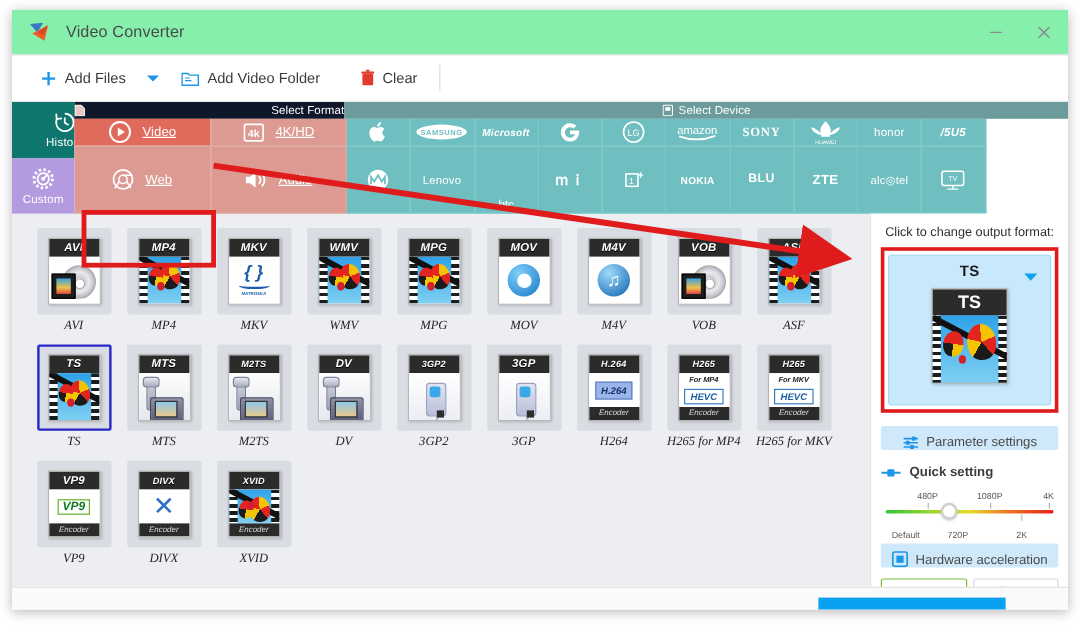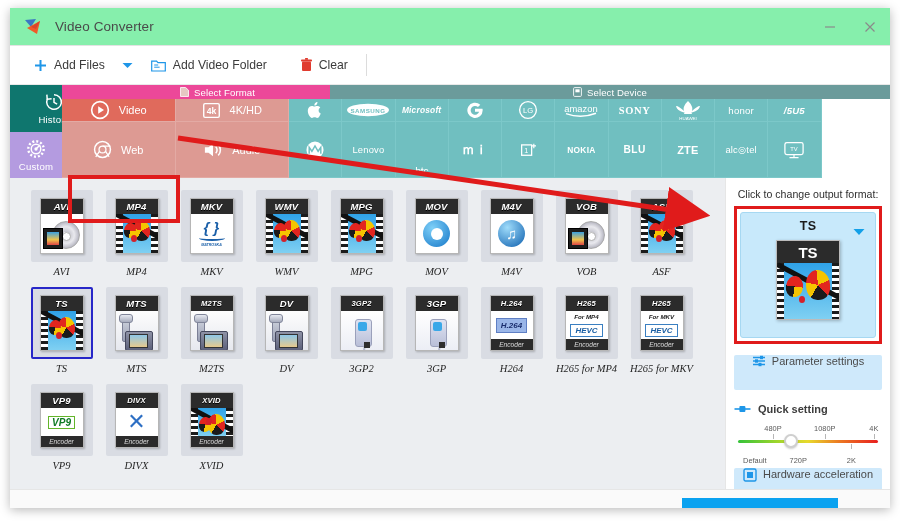--- a/index.html
+++ b/index.html
@@ -37,29 +37,29 @@
   .tb-gap{width:14px;}
   
   .catstrip{height:93px;display:flex;position:relative;}
   .cat-left{width:52px;display:flex;flex-direction:column;}
   .cat-side{flex:1;display:flex;flex-direction:column;align-items:center;justify-content:center;color:#fff;}
   .cat-side.history{background:#0f766e;padding-left:36px;}
   .cat-side.custom{background:#b49be0;}
   .cat-side .lbl{font-size:9.6px;margin-top:1px;letter-spacing:.2px;}
   .cat-main{flex:1;display:flex;flex-direction:column;}
   .cat-head{height:15px;display:flex;}
-  .cat-head .fmt{width:225px;background:#ec4899;display:flex;align-items:center;justify-content:center;padding-left:43px;}
+  .cat-head .fmt{width:225px;background:#0f172a;display:flex;align-items:center;justify-content:space-between;}
   .cat-head .dev{flex:1;background:#6b9b9b;display:flex;align-items:center;justify-content:center;}
   .cat-head span{font-size:9.6px;color:#ffffff;margin-left:5px;letter-spacing:.1px;}
   .cat-rows{flex:1;display:flex;flex-direction:column;}
   .cat-row{flex:1;display:flex;}
   .cell{display:flex;align-items:center;justify-content:center;position:relative;}
   .cell.fmt{width:112.5px;background:#dd9a93;border-right:1px solid #e3aaa4;border-bottom:1px solid #e3aaa4;}
   .cell.fmt.on{background:#e06a5c;}
-  .cell.fmt .t{font-size:11px;color:#ffffff;margin-left:9px;}
+  .cell.fmt .t{font-size:11px;color:#ffffff;margin-left:9px;text-decoration:underline;}
   .cell.brand{width:52.25px;background:#70bfc0;border-right:1px solid #7cc8c9;border-bottom:1px solid #7cc8c9;
     color:#ffffff;font-size:10px;text-align:center;}
   .brandtxt{font-size:9.4px;color:#fff;font-weight:bold;letter-spacing:.2px;}
   
   .hl-video{
     position:absolute;left:58px;top:90px;width:112px;height:48px;
     border:4px solid #e01b1b;box-sizing:border-box;z-index:6;pointer-events:none;
   }
   .arrow{position:absolute;left:0;top:0;width:880px;height:500px;pointer-events:none;z-index:5;}
   
@@ -138,21 +138,21 @@
     position:relative;
   }
   .out-name{font-size:12.5px;color:#1b1b1b;font-weight:bold;letter-spacing:.3px;}
   .out-caret{position:absolute;right:10px;top:9px;}
   .out-thumb{margin-top:7px;width:62px;height:78px;background:#f0f0f0;border:1px solid #bcbcbc;
     box-shadow:1px 1px 3px rgba(0,0,0,.25);display:flex;flex-direction:column;overflow:hidden;}
   .out-thumb .cap{height:22px;background:#2b2b2b;color:#fff;font-size:15px;font-weight:bold;
     display:flex;align-items:center;justify-content:center;}
   .out-thumb .art{flex:1;position:relative;}
   .rbtn{
-    margin-top:11px;height:35px;background:#cfe9fb;border-radius:2px;display:flex;align-items:flex-start;
+    margin-top:11px;height:20px;background:#cfe9fb;border-radius:2px;display:flex;align-items:flex-end;
     justify-content:center;color:#4a4a4a;font-size:11px;
   }
   .rbtn .ic{margin-right:6px;display:flex;}
   .qs{margin-top:13px;display:flex;align-items:center;}
   .qs .lbl{font-size:11px;color:#3c3c3c;font-weight:bold;margin-left:6px;}
   .slider{margin:9px 4px 0 4px;position:relative;height:40px;}
   .s-top{position:relative;height:12px;}
   .s-bot{position:relative;height:12px;margin-top:4px;}
   .s-top span,.s-bot span{position:absolute;font-size:7.4px;color:#5a5a5a;transform:translateX(-50%);white-space:nowrap;}
   .track{position:absolute;left:0;right:0;top:16px;height:3px;border-radius:2px;

